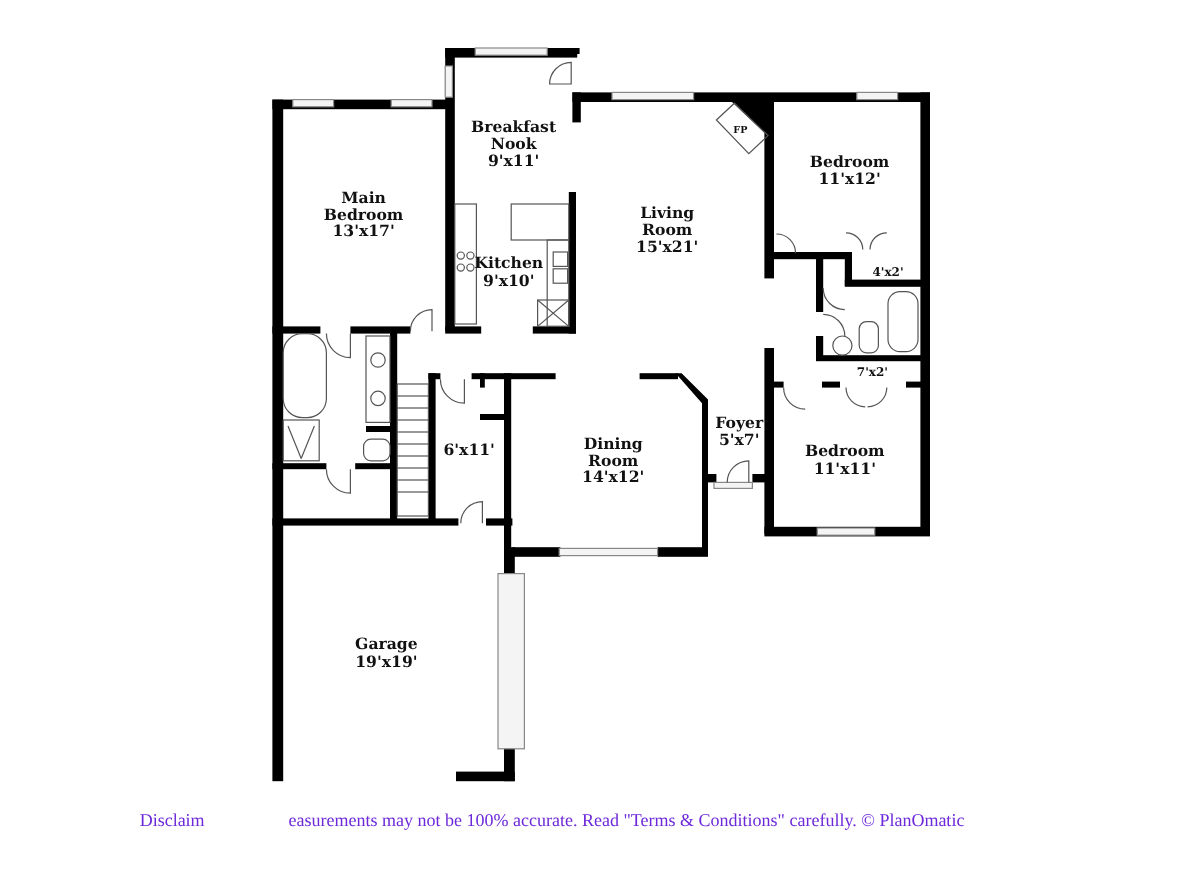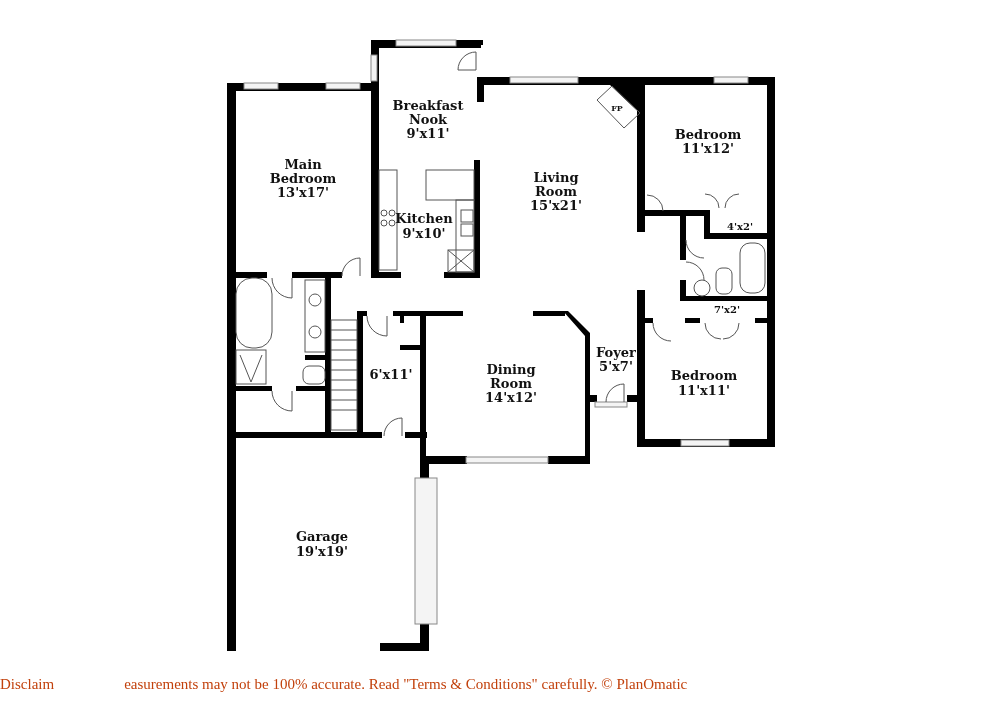--- a/index.html
+++ b/index.html
@@ -2,21 +2,21 @@
 <html><head>
 <meta charset="utf-8">
 <style>
   html,body{margin:0;padding:0;background:#ffffff;}
   body{width:1000px;height:727px;position:relative;overflow:hidden;font-family:"DejaVu Serif","Liberation Serif",serif;}
   #plan{position:absolute;left:0;top:0;width:1000px;height:727px;}
   .wall{fill:#000;}
   .thin{stroke:#555;stroke-width:1;fill:none;}
   .win{fill:#f4f4f4;stroke:#888;stroke-width:1;}
   .lbl{font-family:"DejaVu Serif","Liberation Serif",serif;font-weight:bold;fill:#111;text-anchor:middle;}
-  .disclaimer{position:absolute;left:0;top:676px;width:920px;text-align:left;font-family:"Liberation Serif","DejaVu Serif",serif;font-size:15px;color:#c2410c;}
+  .disclaimer{position:absolute;left:0;top:676px;width:920px;text-align:center;font-family:"Liberation Serif","DejaVu Serif",serif;font-size:15px;color:#6d28d9;}
   .gap{display:inline-block;width:70px;}
 </style>
 </head>
 <body>
 
 <svg id="plan" viewBox="0 0 1000 727" xmlns="http://www.w3.org/2000/svg">
 
   <g>
 
     <rect class="wall" x="227" y="83" width="9" height="568"></rect>

